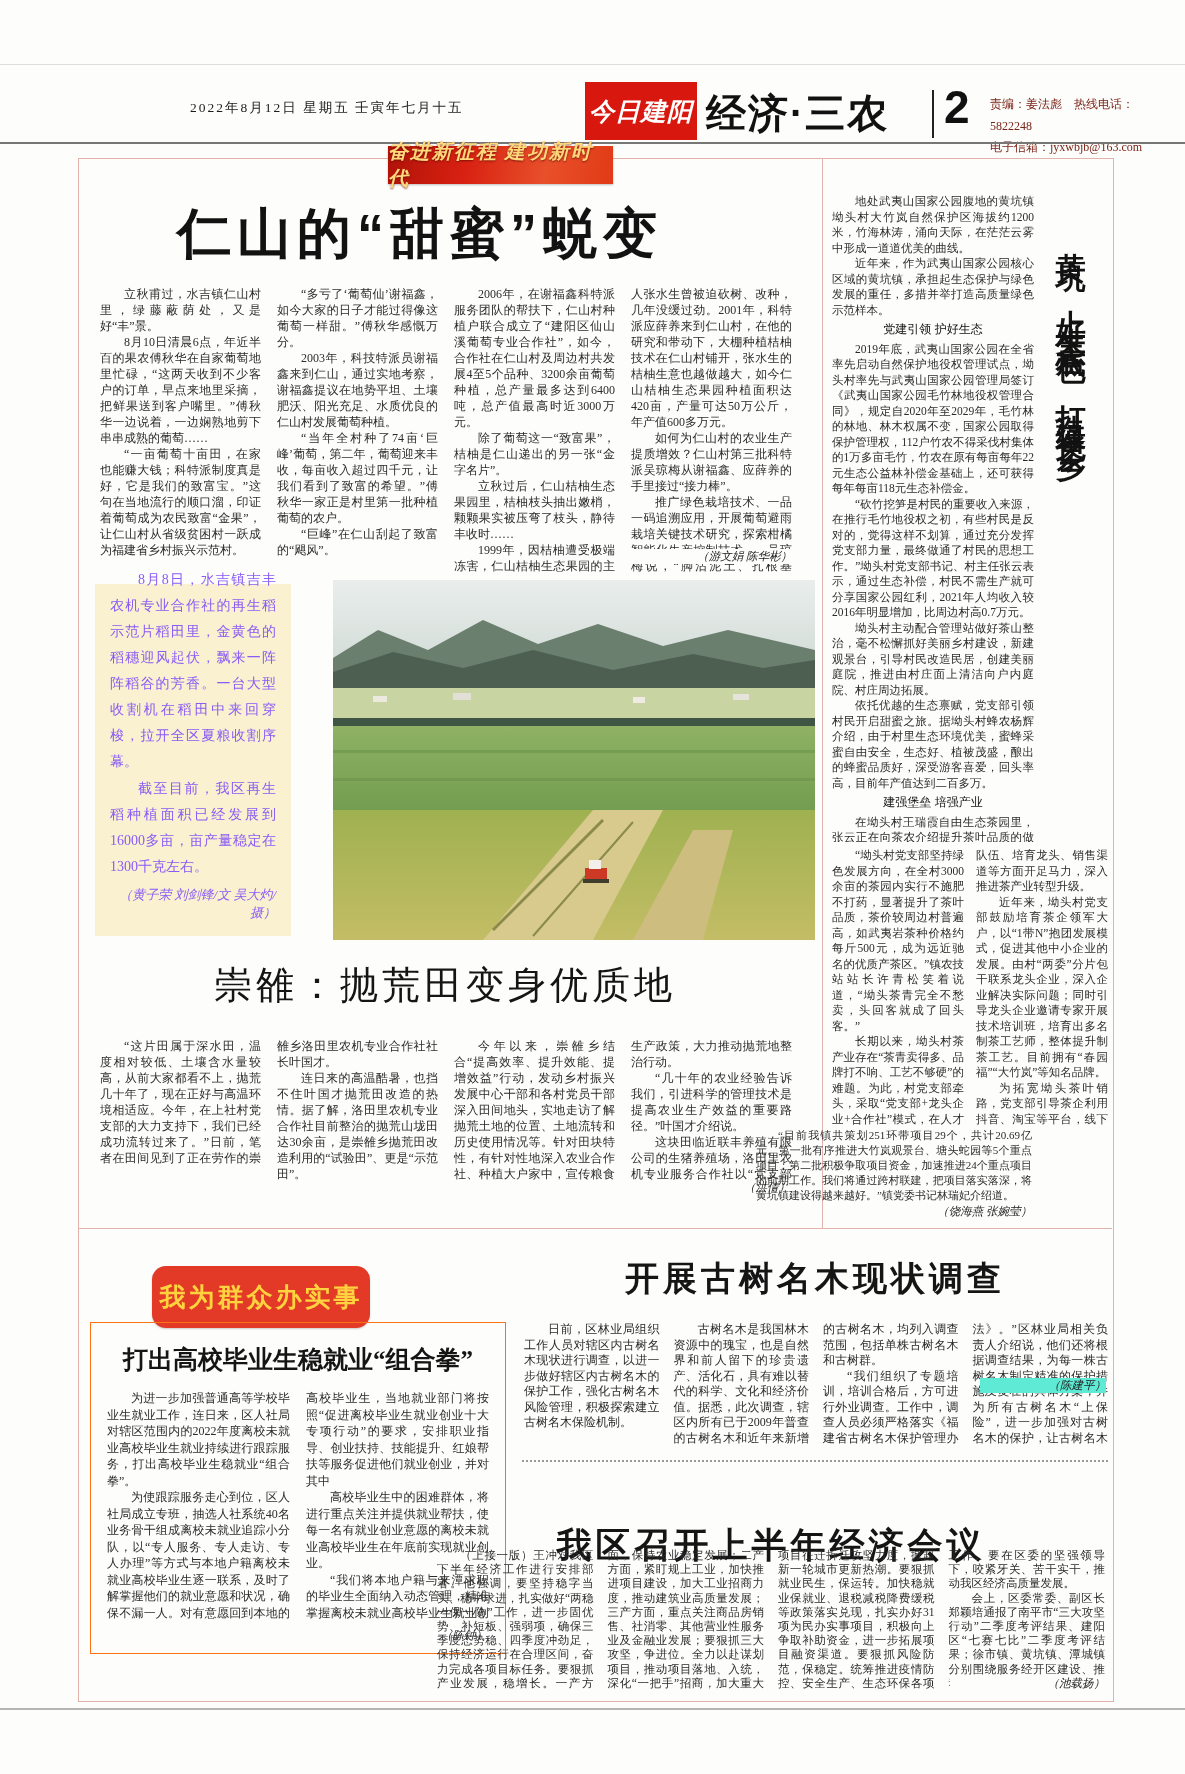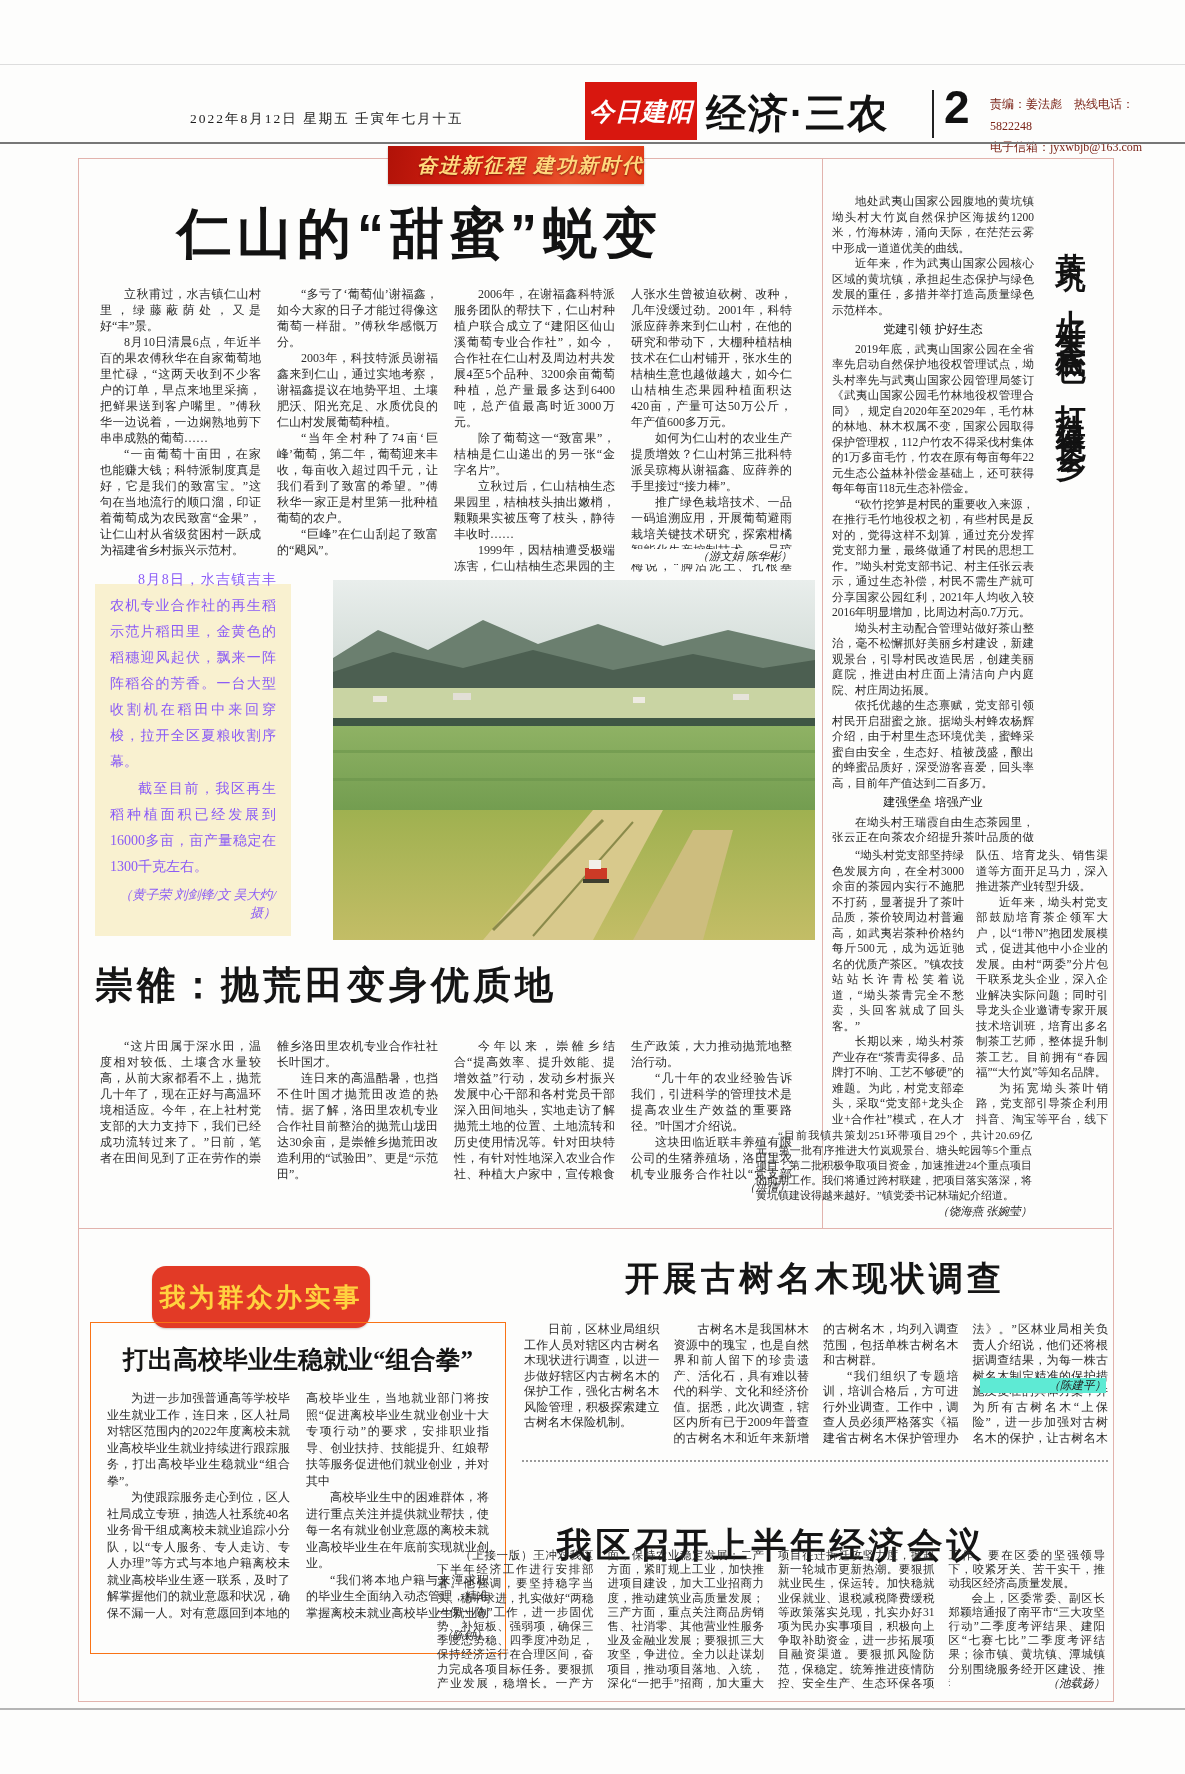--- a/index.html
+++ b/index.html
@@ -3,49 +3,49 @@
 <meta charset="utf-8">
 <title>今日建阳 经济·三农</title>
 <style>
   html,body{margin:0;padding:0;background:#ffffff;}
   .page{position:relative;width:1185px;height:1774px;background:#fdfdfc;
         font-family:"Liberation Serif",serif;color:#2b2b2b;overflow:hidden;}
   .abs{position:absolute;}
 
   
   .topline{left:0;top:64px;width:1185px;height:1px;background:#ddd;}
-  .date{left:190px;top:110px;font-size:13.5px;letter-spacing:2px;color:#1c1c1c;}
+  .date{left:190px;top:99px;font-size:13.5px;letter-spacing:2px;color:#1c1c1c;}
   .masthead{left:585px;top:82px;width:112px;height:58px;background:#d8170f;
             display:flex;align-items:center;justify-content:center;}
   .masthead span{color:#fff;font-size:25px;font-weight:bold;font-style:italic;letter-spacing:1px;}
   .sectitle{left:706px;top:86px;font-size:40px;font-weight:900;letter-spacing:2px;
             font-family:"Liberation Sans",sans-serif;color:#111;}
   .secdiv{left:932px;top:90px;width:1.5px;height:48px;background:#222;}
   .pagenum{left:944px;top:80px;font-size:46px;font-weight:900;
            font-family:"Liberation Sans",sans-serif;color:#111;}
   .editor{left:990px;top:94px;width:160px;font-size:12px;line-height:1.8;color:#7a2317;}
   .headrule{left:0;top:142px;width:1185px;height:2px;background:#777;}
 
   
   .frame{left:78px;top:158px;width:1034px;height:1542px;border:1px solid #e2b3ad;}
   .vdiv{left:822px;top:158px;width:1px;height:1070px;background:#e2b3ad;}
   .hdiv{left:78px;top:1228px;width:1034px;height:1px;background:#e2b3ad;}
   .bottomline{left:0;top:1708px;width:1185px;height:2px;background:#b5b5b5;}
 
   
-  .banner{left:388px;top:146px;width:256px;height:38px;
+  .banner{left:388px;top:146px;width:225px;height:38px;
           background:linear-gradient(100deg,#b01208 0%,#d82112 35%,#e8502a 70%,#e13a17 100%);
-          display:flex;align-items:center;justify-content:flex-end;box-shadow:0 1px 2px rgba(0,0,0,.25);}
+          display:flex;align-items:center;justify-content:flex-start;box-shadow:0 1px 2px rgba(0,0,0,.25);}
   .banner span{color:#ffd87c;font-size:20px;font-weight:bold;font-style:italic;letter-spacing:2px;
                text-shadow:0 1px 2px rgba(90,10,0,.7);}
 
   
   .h-renshan{left:95px;top:198px;width:650px;text-align:center;font-size:54px;font-weight:900;
              letter-spacing:6px;color:#121212;font-family:"Liberation Sans",sans-serif;}
-  .h-chongluo{left:95px;top:960px;width:700px;font-size:38px;font-weight:700;
+  .h-chongluo{left:95px;top:960px;width:700px;text-align:center;font-size:38px;font-weight:400;
               letter-spacing:4px;color:#151515;}
   .h-gushu{left:522px;top:1256px;width:586px;text-align:center;font-size:34px;font-weight:900;
            letter-spacing:4px;color:#151515;}
   .h-meeting{left:435px;top:1486px;width:672px;text-align:center;font-size:35px;font-weight:900;
              letter-spacing:4px;color:#151515;margin-top:36px;}
 
   
   .jbody{text-align:justify;overflow:hidden;column-fill:auto;}
   .jbody p{margin:0;text-indent:2em;}
   .b-renshan{left:100px;top:286px;width:692px;height:288px;column-count:4;column-gap:16px;

